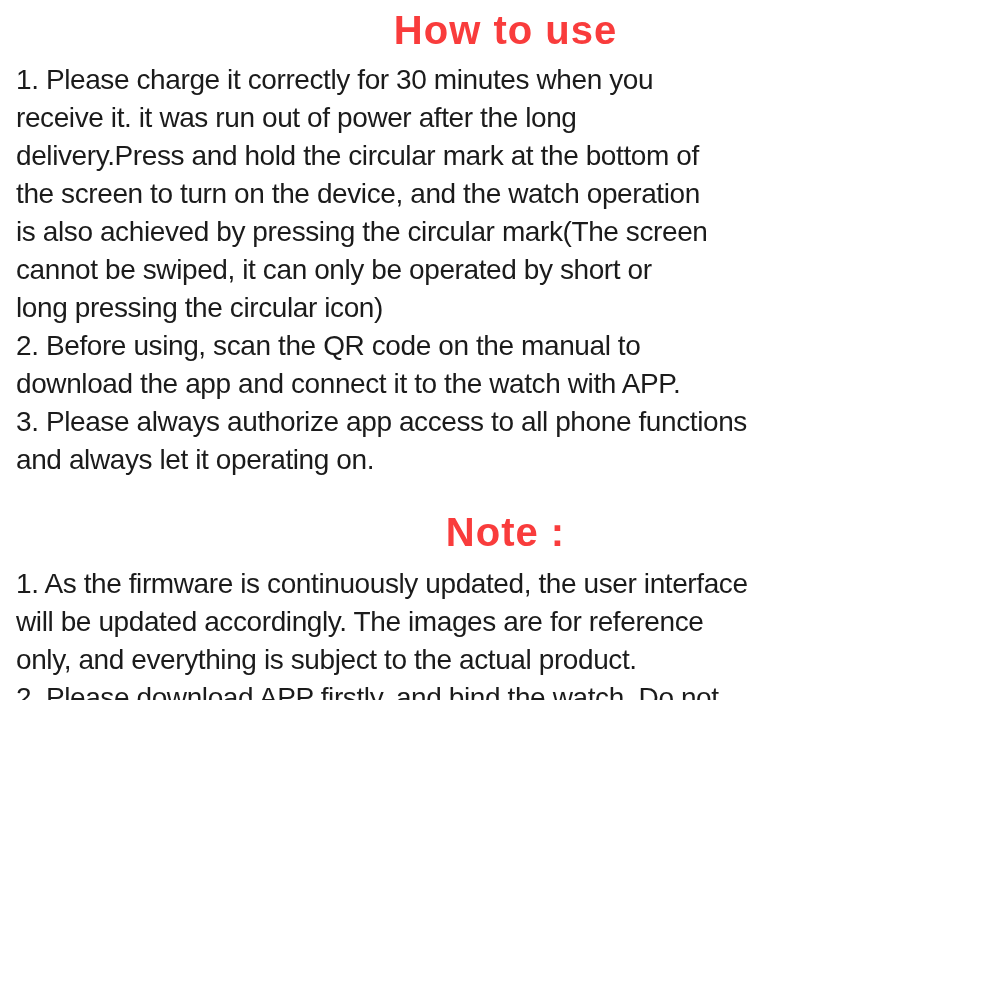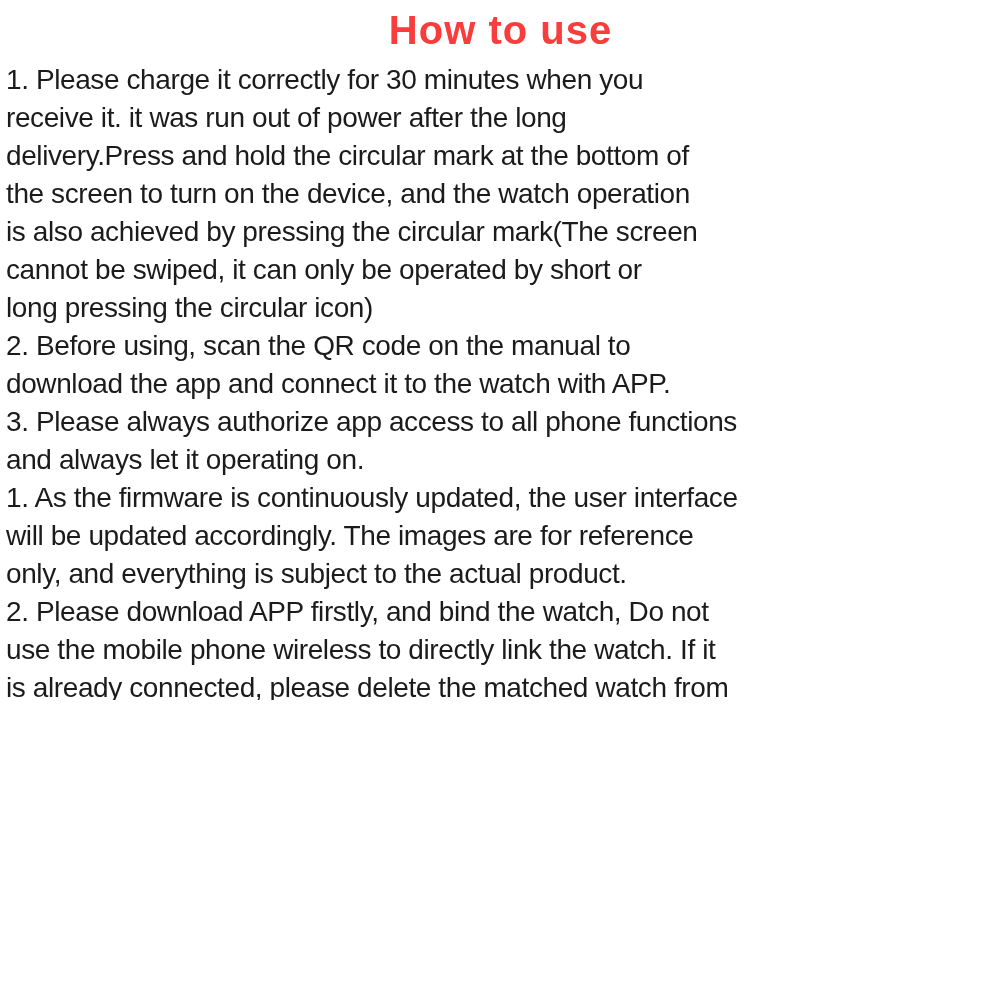--- a/index.html
+++ b/index.html
@@ -6,21 +6,21 @@
     margin: 0;
     padding: 0;
     background: #ffffff;
   }
   .page {
     position: relative;
     width: 1000px;
     height: 700px;
     box-sizing: border-box;
     background: var(--page-bg, #ffffff);
-    padding: 4px 5px 0 6px;
+    padding: 4px 5px 0 16px;
     font-family: "Liberation Sans", sans-serif;
     overflow: hidden;
   }
   .section-heading {
     margin: 0;
     text-align: center;
     color: var(--accent, #f93c3c);
     font-size: 40px;
     line-height: 48px;
     font-weight: 600;
@@ -55,20 +55,21 @@
 delivery.Press and hold the circular mark at the bottom of
 the screen to turn on the device, and the watch operation
 is also achieved by pressing the circular mark(The screen
 cannot be swiped, it can only be operated by short or
 long pressing the circular icon)
 2. Before using, scan the QR code on the manual to
 download the app and connect it to the watch with APP.
 3. Please always authorize app access to all phone functions
 and always let it operating on.</div>
 
+  <h1 class="section-heading heading-note">Note :</h1>
 
   <div class="body-text">1. As the firmware is continuously updated, the user interface
 will be updated accordingly. The images are for reference
 only, and everything is subject to the actual product.
 2. Please download APP firstly, and bind the watch, Do not
 use the mobile phone wireless to directly link the watch. If it
 is already connected, please delete the matched watch from
 the mobile phone wireless matching device.
 3. Charge need to match the Output of the charger below 1A,
 more than 1A fast chargers may not be able to charge.

